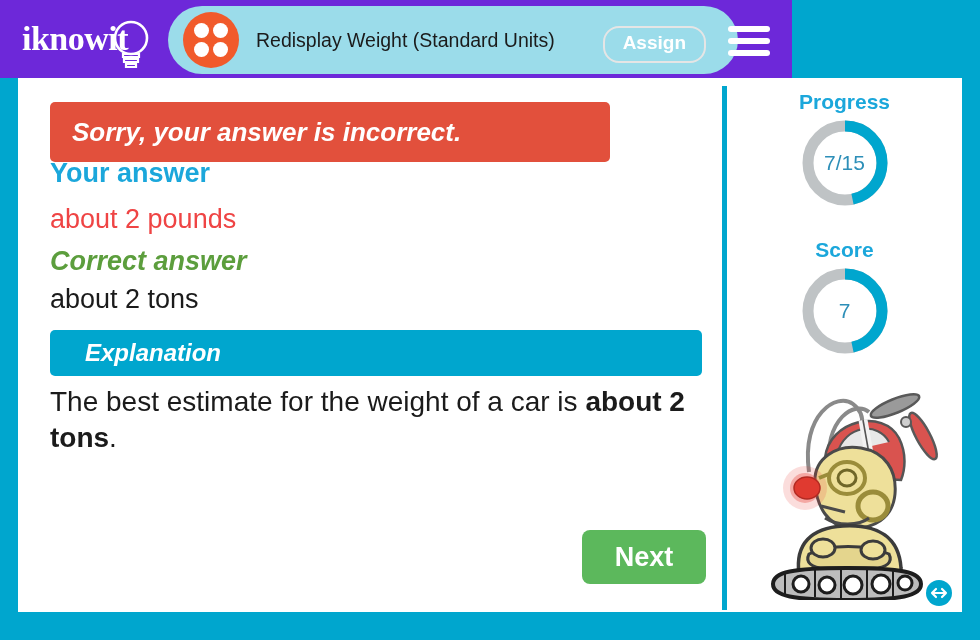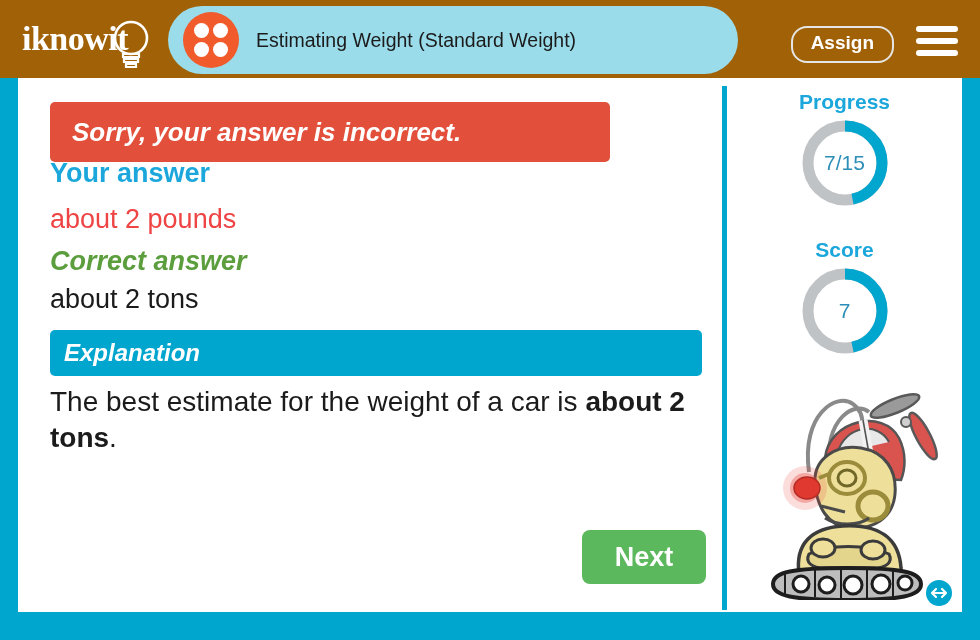--- a/index.html
+++ b/index.html
@@ -13,22 +13,22 @@
   .app {
     position: relative;
     width: 980px; height: 640px;
     background: #00A6CE;
   }
 
   
   .header {
     position: absolute;
     left: 0; top: 0;
-    width: 980px; height: 78px;
-    background: #a16207;
+    width: 792px; height: 78px;
+    background: #6d28d9;
   }
   .logo {
     position: absolute;
     left: 22px; top: 14px;
     width: 140px; height: 56px;
   }
   .logo-text {
     position: absolute;
     left: 0; top: 6px;
     font-family: "Liberation Serif", serif;
@@ -197,21 +197,21 @@
   .explain-bar {
     position: absolute;
     left: 32px; top: 252px;
     width: 652px; height: 46px;
     background: #00A6CE;
     border-radius: 5px;
     display: flex;
     align-items: center;
   }
   .explain-bar span {
-    margin-left: 14px;
+    margin-left: 35px;
     color: #ffffff;
     font-size: 24px;
     font-weight: bold;
     font-style: italic;
   }
   .explain-body {
     position: absolute;
     left: 32px; top: 306px;
     width: 640px;
     font-size: 28px;
@@ -306,21 +306,21 @@
       </svg>
     </div>
 
     <div class="title-tab">
       <div class="title-dot-icon">
         <i></i>
           <i></i>
           <i></i>
           <i></i>
       </div>
-      <div class="title-text">Estimating Weight (Standard Weight)</div>
+      <div class="title-text">Redisplay Weight (Standard Units)</div>
     </div>
 
     <button class="assign-btn">Assign</button>
 
     <div class="hamburger">
       <span></span>
       <span></span>
       <span></span>
     </div>
   </div>

